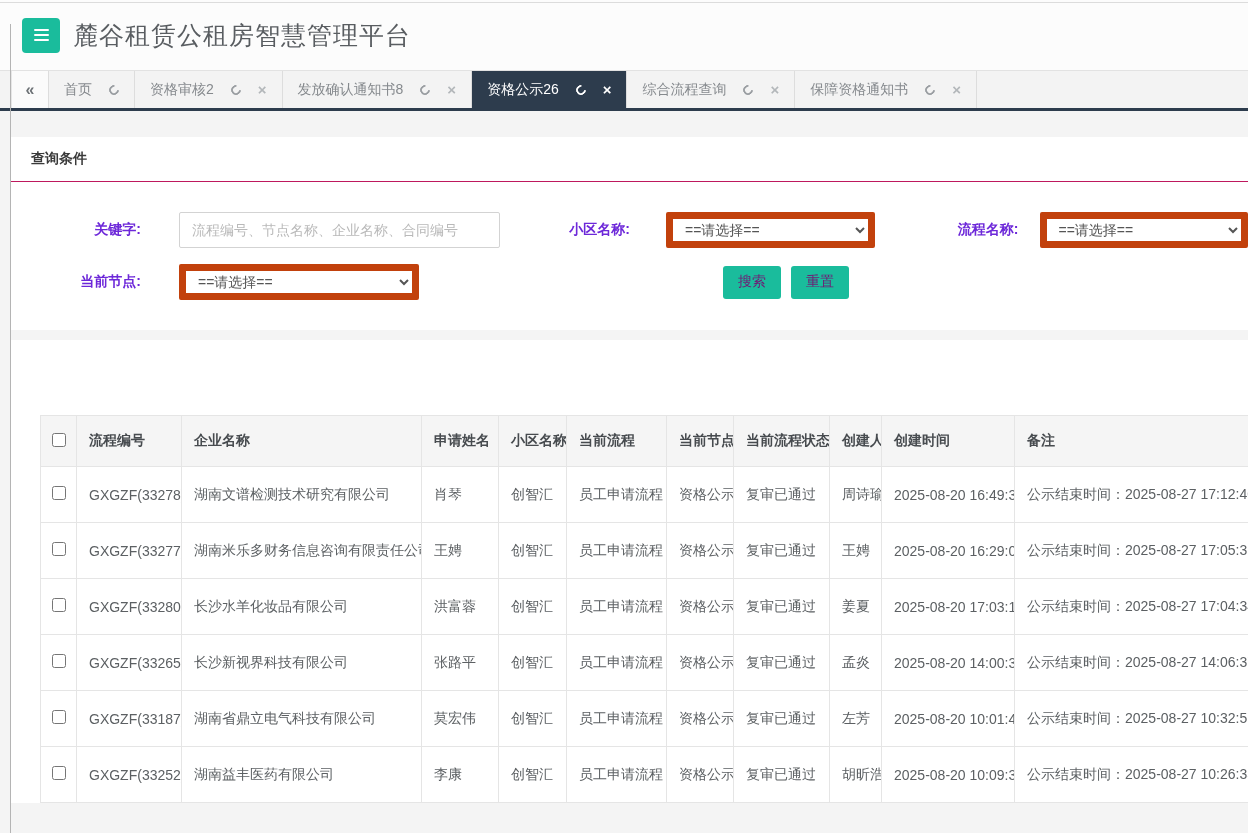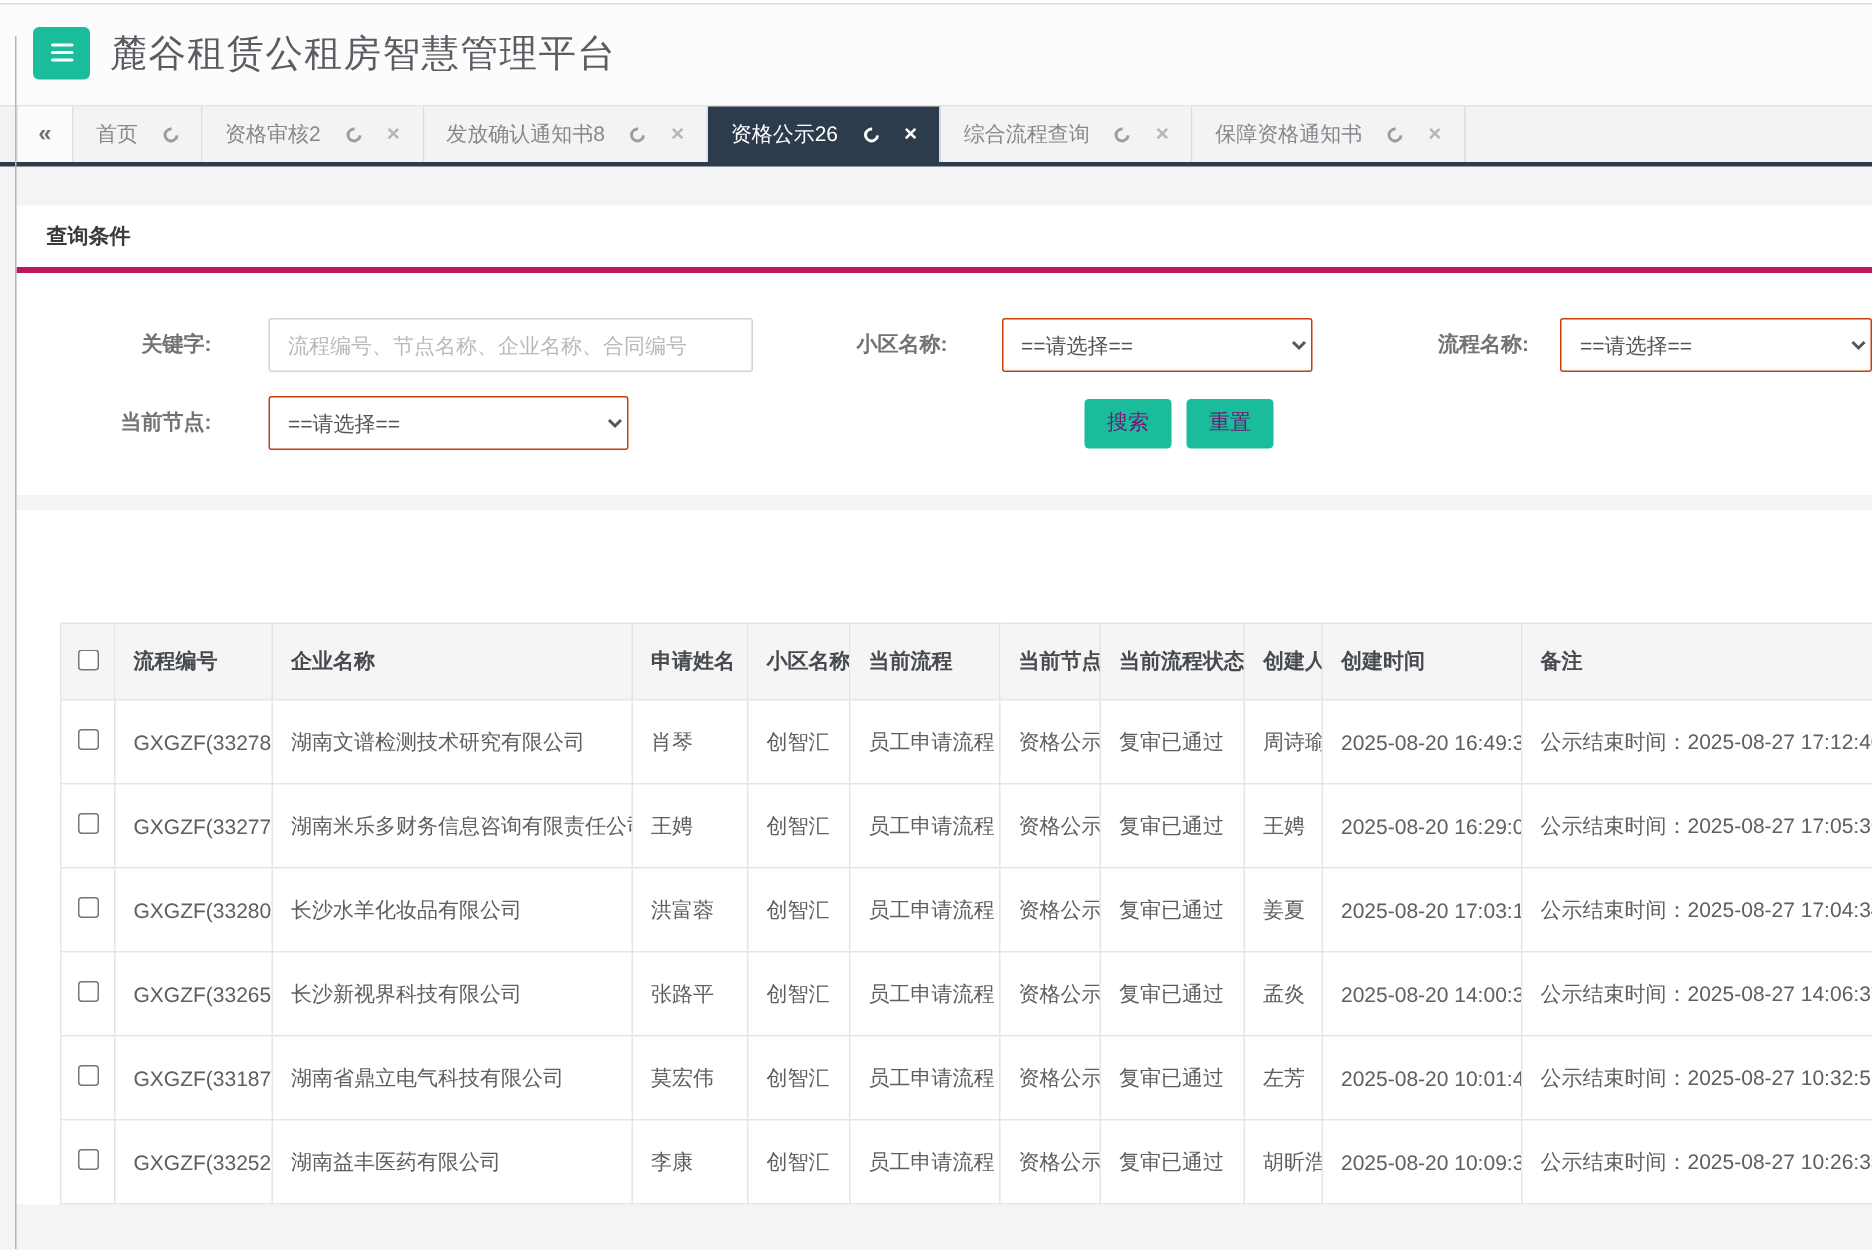--- a/index.html
+++ b/index.html
@@ -44,35 +44,35 @@
   .tab.active .refresh-icon { border-color:#fff; border-right-color:transparent; }
   .close-icon { color:#b3b7ba; font-size:15px; line-height:1; }
   .close-icon::before { content:"\00D7"; font-weight:bold; }
   .tab.active .close-icon { color:#fff; }
 
   
   .content { margin-left:11px; }
   .panel { background:#fff; }
   .panel-hd {
     height:45px; display:flex; align-items:center; padding-left:20px;
-    border-bottom:4px solid #be185d; font-size:14px; font-weight:bold; color:#3a3a3a;
+    border-bottom:1px solid #be185d; font-size:14px; font-weight:bold; color:#3a3a3a;
   }
   .query-panel { margin-top:26px; }
   .query-body { padding:30px 0 30px 0; }
   .form-row { display:flex; align-items:center; }
   .form-row + .form-row { margin-top:16px; }
-  .lbl { width:130px; text-align:right; font-size:14px; font-weight:bold; color:#737373; flex:none; }
+  .lbl { width:130px; text-align:right; font-size:14px; font-weight:bold; color:#6d28d9; flex:none; }
   .txt-input {
     margin-left:38px; width:378px; height:36px; border:1px solid #d3d3d3; border-radius:2px;
     padding:0 12px; font-size:14px; color:#555; background:#fff;
     font-family:"Liberation Sans", sans-serif;
   }
   .txt-input::placeholder { color:#b9b9b9; }
   .sel {
-    height:36px; border:1px solid #c2410c; border-radius:2px; background:#fff;
+    height:36px; border:7px solid #c2410c; border-radius:2px; background:#fff;
     font-size:14px; color:#555; padding:0 8px; font-family:"Liberation Sans", sans-serif;
   }
   .lbl-community { margin-left:0; width:130px; }
   .sel-community { margin-left:36px; width:243px; }
   .lbl-process { width:144px; }
   .sel-process { margin-left:21px; width:243px; }
   .sel-node { margin-left:38px; width:240px; }
   .btn-group { margin-left:304px; display:flex; gap:10px; }
   .btn {
     background:#1abc9c; color:#701a75; border:none; border-radius:3px;

